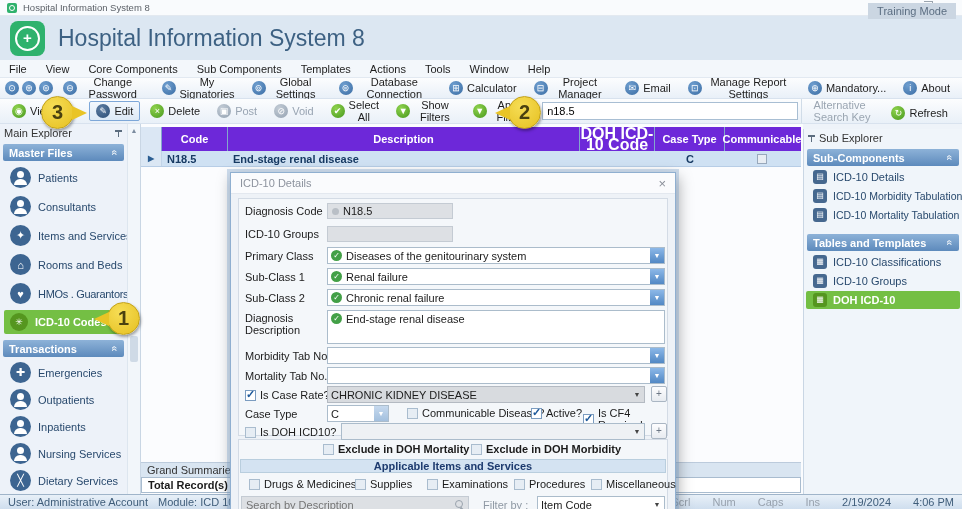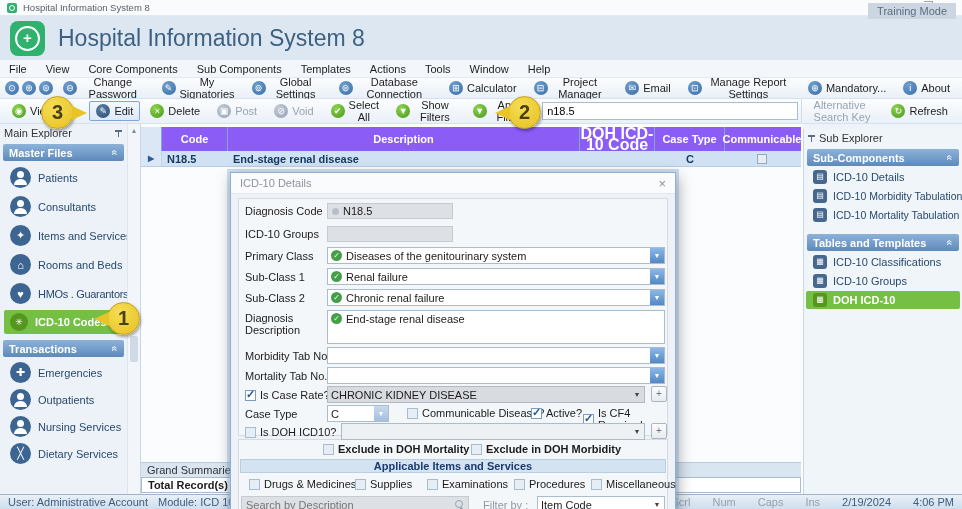--- a/index.html
+++ b/index.html
@@ -40,21 +40,21 @@
   .ico-c{width:14px;height:14px;border-radius:50%;color:#fff;font-size:9px;line-height:14px;text-align:center;
     display:inline-block;flex:none;background:radial-gradient(circle at 35% 30%,#6f9fd0,#3a6ca3);}
   .ico-g{background:radial-gradient(circle at 35% 30%,#8fd34e,#47971c);}
   .ico-navy{background:radial-gradient(circle at 35% 30%,#5c7da3,#2c4d74);}
   .ico-grey{background:radial-gradient(circle at 35% 30%,#c3ccd6,#93a1b1);}
   .tb-btn{display:flex;align-items:center;gap:4px;padding:2px 6px;background:none;border:1px solid transparent;
     font:inherit;color:#1d1d1d;border-radius:2px;}
   .tb-btn.dim{color:#98a4b2;}
   .tb-btn.focused{border-color:#7da7d8;background:linear-gradient(#f3f8fd,#dcE9f6);}
   .search-input{width:334px;height:18px;border:1px solid #a8bed3;font:inherit;padding:0 4px;background:#fff;}
-  .tb2-right{margin-left:auto;display:flex;align-items:center;gap:7px;border-left:1px solid #d0dce8;
+  .tb2-right{margin-left:auto;display:flex;align-items:flex-end;gap:7px;border-left:1px solid #d0dce8;
     padding:0 6px 0 12px;height:100%;}
   .alt-label{color:#9aa5b1;}
 
   
   .lpanel{position:absolute;left:0;top:124px;width:141px;height:370px;background:#edf2f9;border-right:1px solid #c9d6e4;}
   .ptitle{height:17px;display:flex;align-items:center;gap:4px;padding:0 4px;color:#333;}
   .pin{width:7px;height:8px;position:relative;flex:none;}
   .pin::before{content:"";position:absolute;top:1px;left:0;width:7px;height:2px;background:#5b6c7e;}
   .pin::after{content:"";position:absolute;top:3px;left:3px;width:1px;height:5px;background:#5b6c7e;}
   .group-h{margin:3px 3px 2px 3px;height:17px;background:linear-gradient(#8db2d8,#5d8abc);border-radius:2px;
@@ -69,21 +69,21 @@
   .nav-item.sel .nav-ico{background:#55961f;width:18px;height:18px;font-size:9px;}
   .person::before{content:"";position:absolute;top:4px;left:7px;width:7px;height:7px;background:#fff;border-radius:50%;}
   .person::after{content:"";position:absolute;bottom:3px;left:4px;width:13px;height:6px;background:#fff;border-radius:7px 7px 0 0;}
   .lscroll{position:absolute;top:0;right:0;width:13px;height:370px;background:#f2f6fa;border-left:1px solid #dde6ef;
     color:#7d8da0;font-size:7px;text-align:center;}
   .lscroll .up{display:block;padding-top:3px;}
   .lthumb{position:absolute;top:212px;left:2px;width:8px;height:26px;background:#cfdae6;border-radius:2px;}
 
   
   .center{position:absolute;left:141px;top:124px;width:662px;height:370px;background:#fbfcfe;}
-  .tbl-h{position:absolute;left:0;top:3px;right:2px;height:24px;background:#8b5cf6;display:flex;color:#fff;font-weight:bold;}
+  .tbl-h{position:absolute;left:0;top:3px;right:2px;height:24px;background:#6d28d9;display:flex;color:#fff;font-weight:bold;}
   .tbl-h .cell{border-right:1px solid #83a7cc;display:flex;align-items:center;justify-content:center;text-align:center;line-height:11px;}
   .tbl-row{position:absolute;left:0;top:27px;right:2px;height:16px;background:#cfe1f3;border-bottom:1px solid #b7cde6;
     display:flex;font-weight:bold;color:#173a63;}
   .tbl-row .cell{display:flex;align-items:center;}
   .c-sel{width:21px;justify-content:center;background:#dbe7f4;border-right:1px solid #c2d4e8;}
   .c-code{width:66px;padding-left:5px;}
   .c-desc{width:352px;padding-left:5px;}
   .c-doh{width:75px;}
   .c-ctype{width:70px;justify-content:center;}
   .c-comm{width:74px;justify-content:center;}
@@ -322,20 +322,24 @@
     <div class="nav-item" style="height:27px">
       <span class="nav-ico">✚</span>
       <span class="nav-label">Emergencies</span>
       </div>
     <div class="nav-item" style="height:27px">
       <span class="nav-ico person"></span>
       <span class="nav-label">Outpatients</span>
       </div>
     <div class="nav-item" style="height:27px">
       <span class="nav-ico person"></span>
+      <span class="nav-label">Inpatients</span>
+      </div>
+    <div class="nav-item" style="height:27px">
+      <span class="nav-ico person"></span>
       <span class="nav-label">Nursing Services</span>
       </div>
     <div class="nav-item" style="height:27px">
       <span class="nav-ico">╳</span>
       <span class="nav-label">Dietary Services</span>
       </div>
     <div class="lscroll">
       <span class="up">▲</span>
       <span class="lthumb"></span>
     </div>

